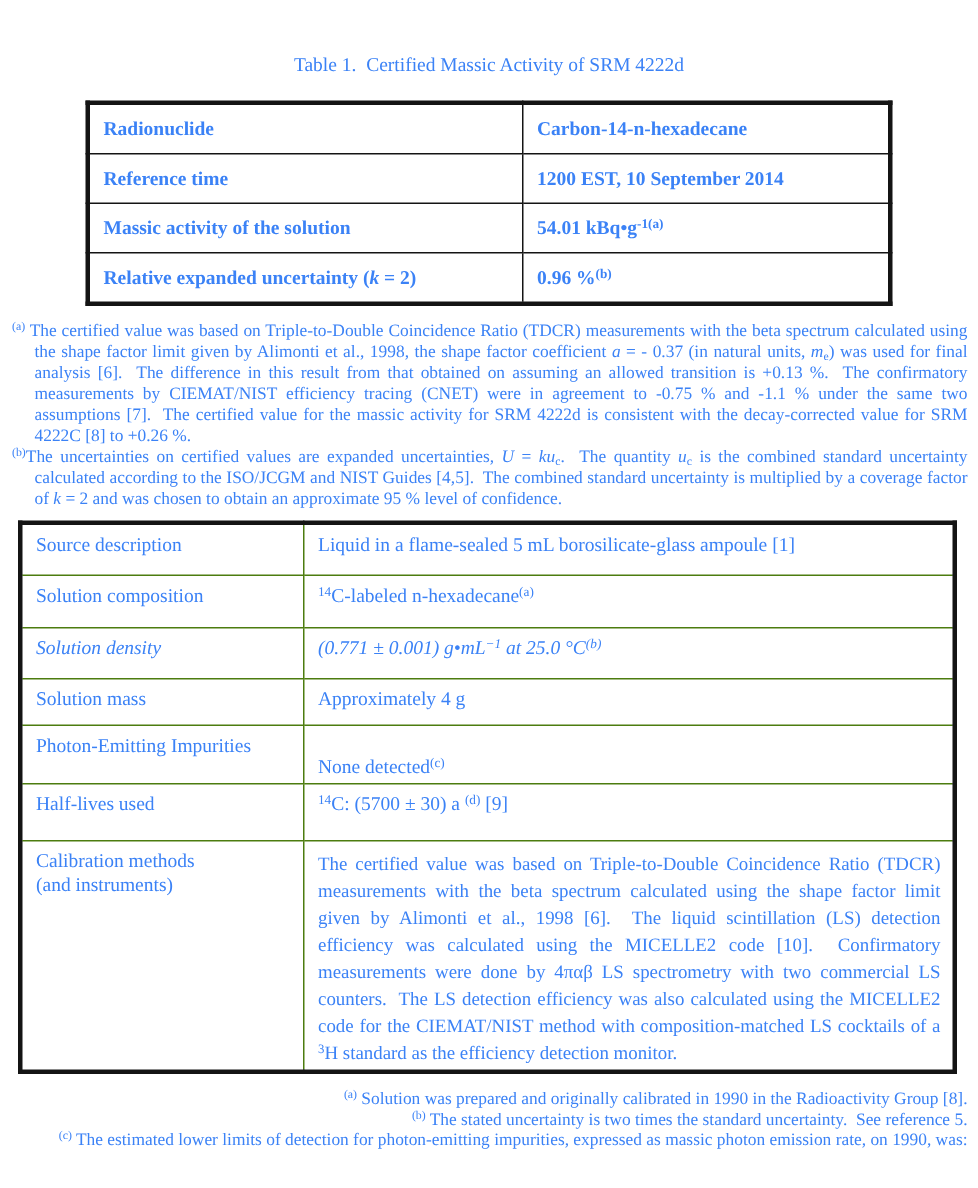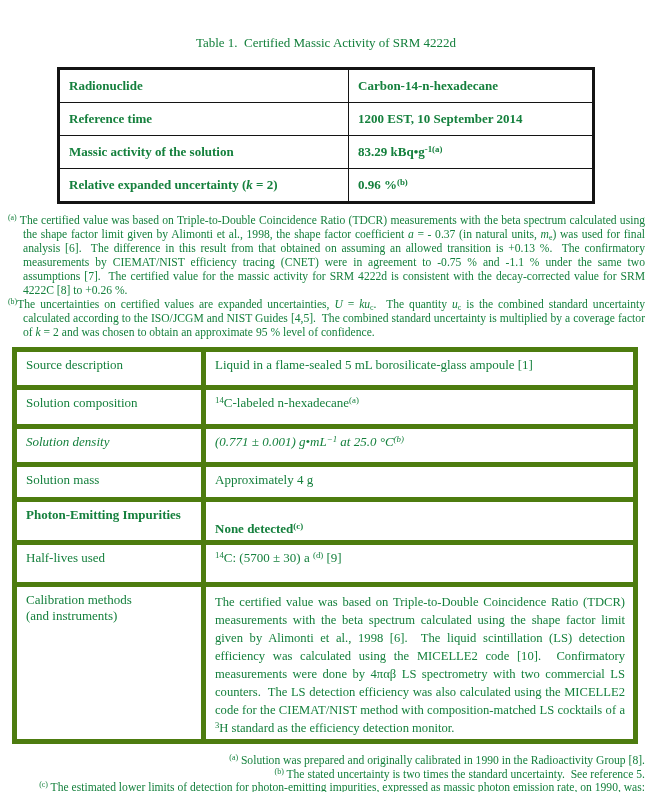--- a/index.html
+++ b/index.html
@@ -1,48 +1,48 @@
 <!DOCTYPE html>
 <html><head>
 <meta charset="utf-8">
 <style>
   html,body{margin:0;padding:0;background:#e8e8e8;}
   .page{
     width:652px;height:792px;background:#ffffff;overflow:hidden;
     font-family:"Liberation Serif","DejaVu Serif",serif;
-    color:#15803d;position:relative;box-sizing:border-box;
+    color:#3b82f6;position:relative;box-sizing:border-box;
   }
   .ttl{
     text-align:center;font-size:13px;white-space:pre-wrap;
   }
   .ttl1{padding-top:35px;}
   .ttl2{margin-top:16px;}
   table{border-collapse:collapse;table-layout:fixed;}
   .t1{
     margin:16px 0 0 57px;width:538px;border:3px solid #141414;
   }
   .t1 td{
     border:1px solid #141414;font-weight:bold;font-size:13px;
     height:30px;vertical-align:middle;padding:1px 8px 1px 9px;
     white-space:pre-wrap;overflow:hidden;
   }
   .t1 col.c1{width:290px;}
   .t2{
     margin:7px 0 0 12px;width:626px;border:3px solid #141414;
   }
   .t2 td{
-    border:5px solid #4d7c0f;font-size:13px;vertical-align:top;
+    border:1px solid #4d7c0f;font-size:13px;vertical-align:top;
     padding:5px 8px 2px 9px;white-space:pre-wrap;overflow:hidden;
   }
   .t2 col.c1{width:189px;}
   .r-src td{height:26px;}
   .r-comp td{height:27px;}
   .r-dens td{height:26px;font-style:italic;}
   .r-mass td{height:23px;}
-  .r-imp td{height:30px;font-weight:bold;}
+  .r-imp td{height:30px;}
   .r-imp td.val{vertical-align:bottom;padding-bottom:3px;margin-left:33px;}
   .r-half td{height:30px;}
   .r-cal td.val{
     text-align:justify;font-size:12.6px;line-height:18px;padding-top:6px;
   }
   .fnb{margin:10px 7px 0 8px;}
   .fn{
     font-size:11.6px;line-height:14px;text-align:justify;
     padding-left:15px;text-indent:-15px;white-space:pre-wrap;
   }
@@ -69,21 +69,21 @@
       <tr>
         <td><span><span>Radionuclide</span></span></td>
         <td><span><span>Carbon-14-n-hexadecane</span></span></td>
       </tr>
       <tr>
         <td><span><span>Reference time</span></span></td>
         <td><span><span>1200 EST, 10 September 2014</span></span></td>
       </tr>
       <tr>
         <td><span><span>Massic activity of the solution</span></span></td>
-        <td><span><span>83.29 kBq•g</span><span class="sup">-1(a)</span></span></td>
+        <td><span><span>54.01 kBq•g</span><span class="sup">-1(a)</span></span></td>
       </tr>
       <tr>
         <td><span><span>Relative expanded uncertainty (</span><span class="it">k</span><span> = 2)</span></span></td>
         <td><span><span>0.96 %</span><span class="sup">(b)</span></span></td>
       </tr>
     </tbody>
   </table>
 
   <div class="fnb">
     <div class="fn"><span class="mk">(a)</span><span><span> The certified value was based on Triple-to-Double Coincidence Ratio (TDCR) measurements with the beta spectrum calculated using the shape factor limit given by Alimonti et al., 1998, the shape factor coefficient </span><span class="it">a</span><span> = - 0.37 (in natural units, </span><span class="it">m</span><span class="sub">e</span><span>) was used for final analysis [6].  The difference in this result from that obtained on assuming an allowed transition is +0.13 %.  The confirmatory measurements by CIEMAT/NIST efficiency tracing (CNET) were in agreement to -0.75 % and -1.1 % under the same two assumptions [7].  The certified value for the massic activity for SRM 4222d is consistent with the decay-corrected value for SRM 4222C [8] to +0.26 %.</span></span></div>

